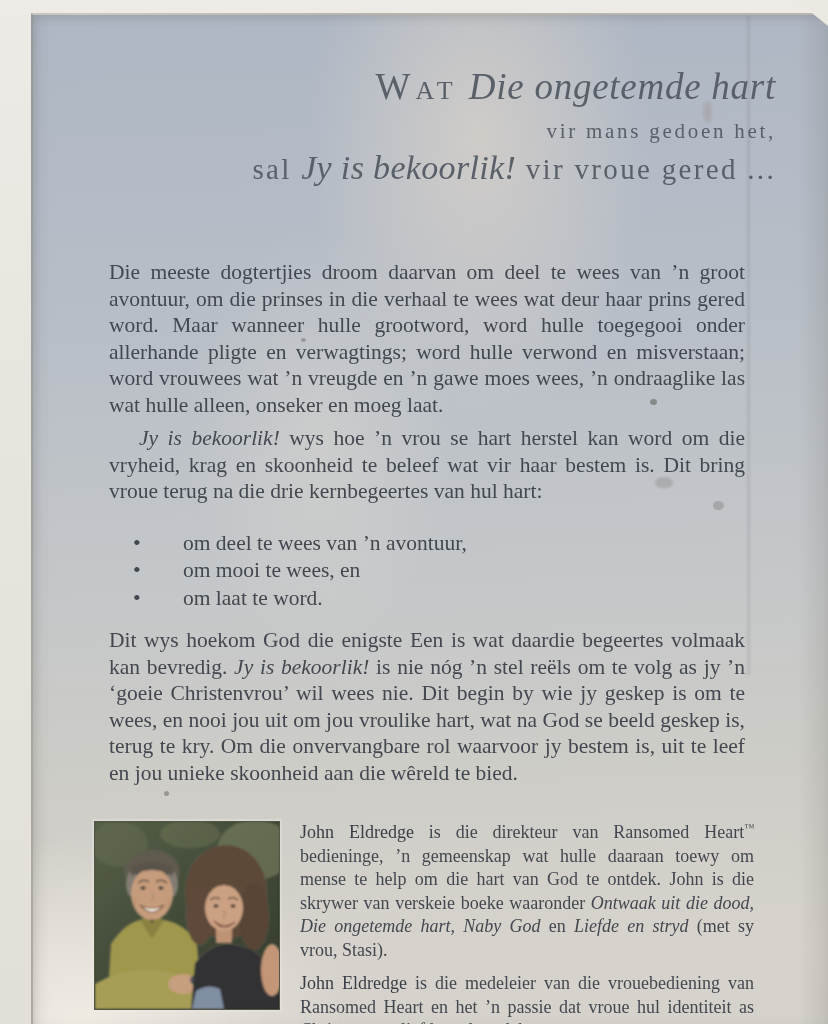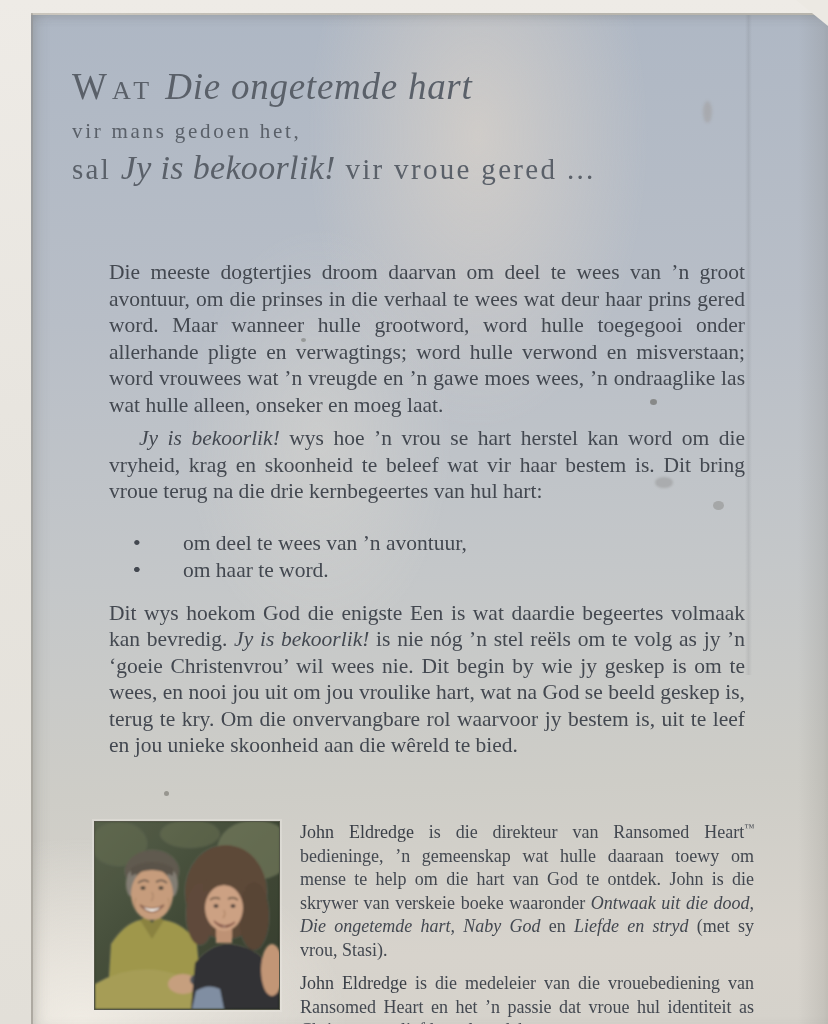--- a/index.html
+++ b/index.html
@@ -39,22 +39,22 @@
   .smudge { position:absolute; border-radius:50%; pointer-events:none; }
   .sm1 { left:617px; top:384px; width:7px;  height:6px;  background:rgba(70,68,60,0.45); }
   .sm2 { left:622px; top:462px; width:18px; height:11px; background:rgba(90,88,80,0.22); filter:blur(1px); }
   .sm3 { left:680px; top:486px; width:11px; height:9px;  background:rgba(85,82,74,0.26); filter:blur(0.5px); }
   .sm4 { left:131px; top:776px; width:5px;  height:5px;  background:rgba(70,68,60,0.40); }
   .sm5 { left:268px; top:323px; width:5px;  height:4px;  background:rgba(70,68,60,0.35); }
   .sm6 { left:670px; top:86px;  width:9px;  height:22px; background:rgba(130,112,92,0.20); filter:blur(1.5px); }
 
   
   .headline {
-    position:absolute; top:50px; left:0; right:36px;
-    text-align:left; color:#5a6069;margin-left:39px;
+    position:absolute; top:50px; left:0; right:52px;
+    text-align:right; color:#5a6069;margin-left:39px;
   }
   .h-line1 { font-size:37px; }
   .h-line1 .sc { font-variant:small-caps; letter-spacing:0.14em; }
   .h-line1 .it { font-style:italic; margin-left:0.30em; letter-spacing:0.02em; }
   .h-line2 { font-size:21px; letter-spacing:0.13em; margin-top:11px; }
   .h-line3 { font-size:29px; letter-spacing:0.08em; margin-top:5px; }
   .h-line3 .it { font-style:italic; font-size:34px; letter-spacing:0.01em; }
 
   
   .body-text {
@@ -111,22 +111,22 @@
     </div>
 
     <div class="body-text">
       <p>Die meeste dogtertjies droom daarvan om deel te wees van ’n groot avontuur, om die prinses in die verhaal te wees wat deur haar prins gered word. Maar wanneer hulle grootword, word hulle toegegooi onder allerhande pligte en verwagtings; word hulle verwond en misverstaan; word vrouwees wat ’n vreugde en ’n gawe moes wees, ’n ondraaglike las wat hulle alleen, onseker en moeg laat.</p>
       <p class="p-indent">
         <span class="it">Jy is bekoorlik!</span>
         <span>wys hoe ’n vrou se hart herstel kan word om die vryheid, krag en skoonheid te beleef wat vir haar bestem is. Dit bring vroue terug na die drie kernbegeertes van hul hart:</span>
       </p>
       <ul class="bullets">
         <li><span class="dot">•</span><span>om deel te wees van ’n avontuur,</span></li>
-        <li><span class="dot">•</span></li>
-        <li><span class="dot">•</span><span>om haar te word.</span></li>
+        <li><span class="dot">•</span><span>om mooi te wees, en</span></li>
+        <li><span class="dot">•</span><span>om laat te word.</span></li>
       </ul>
       <p>
         <span>Dit wys hoekom God die enigste Een is wat daardie begeertes volmaak kan bevredig.</span>
         <span class="it">Jy is bekoorlik!</span>
         <span>is nie nóg ’n stel reëls om te volg as jy ’n ‘goeie Christenvrou’ wil wees nie. Dit begin by wie jy geskep is om te wees, en nooi jou uit om jou vroulike hart, wat na God se beeld geskep is, terug te kry. Om die onvervangbare rol waarvoor jy bestem is, uit te leef en jou unieke skoonheid aan die wêreld te bied.</span>
       </p>
     </div>
 
     <div class="bio">
       <div class="photo">

